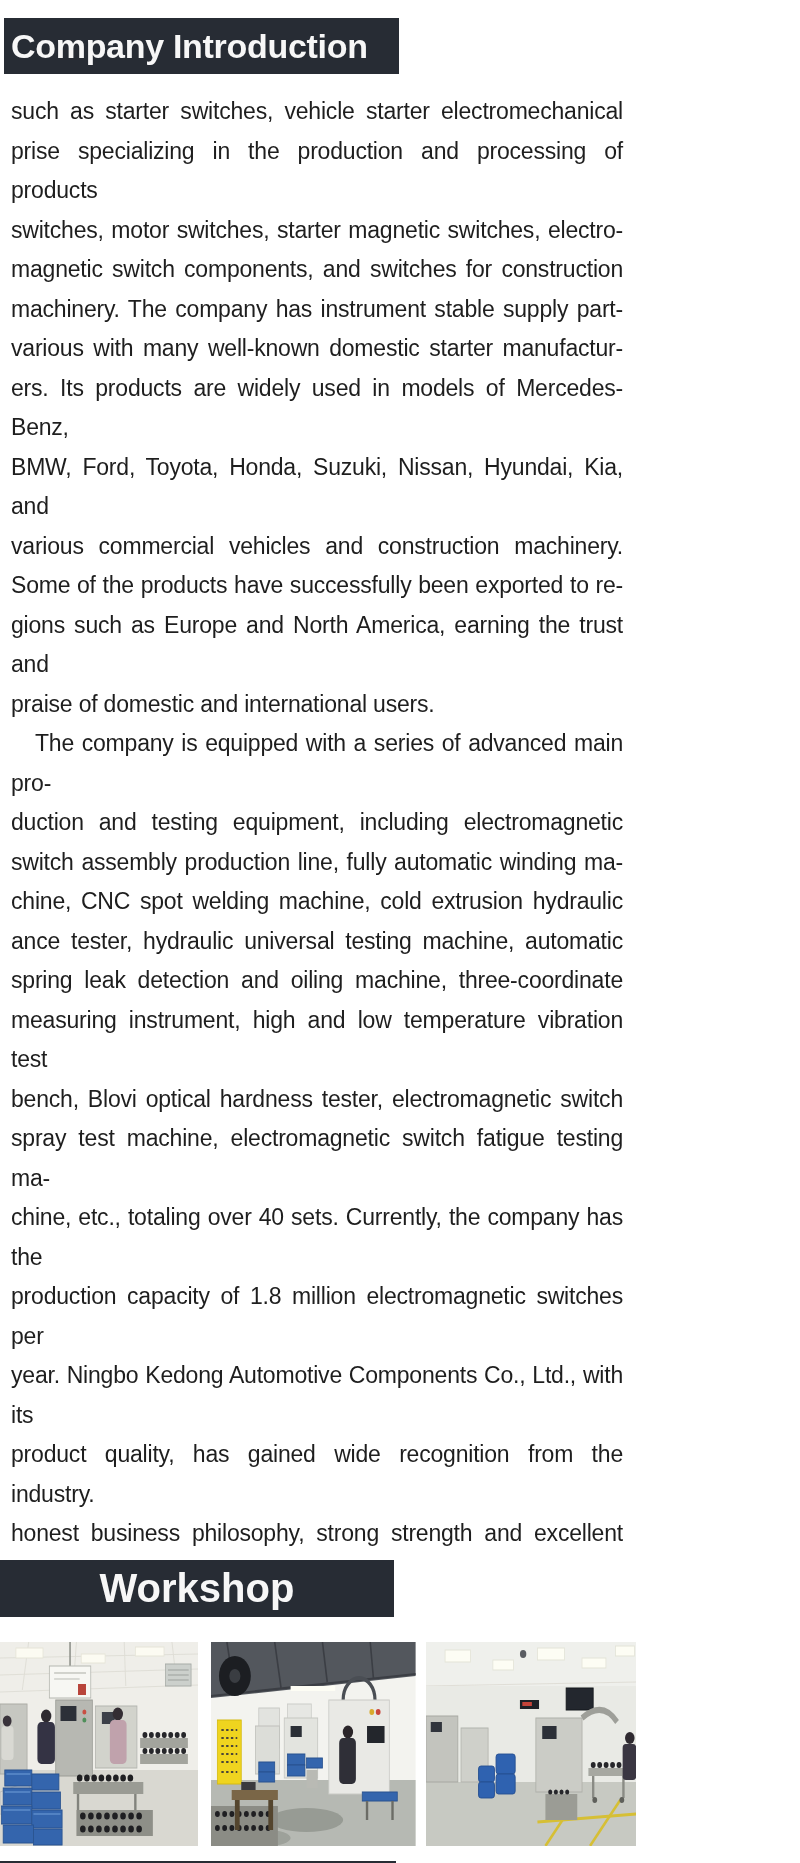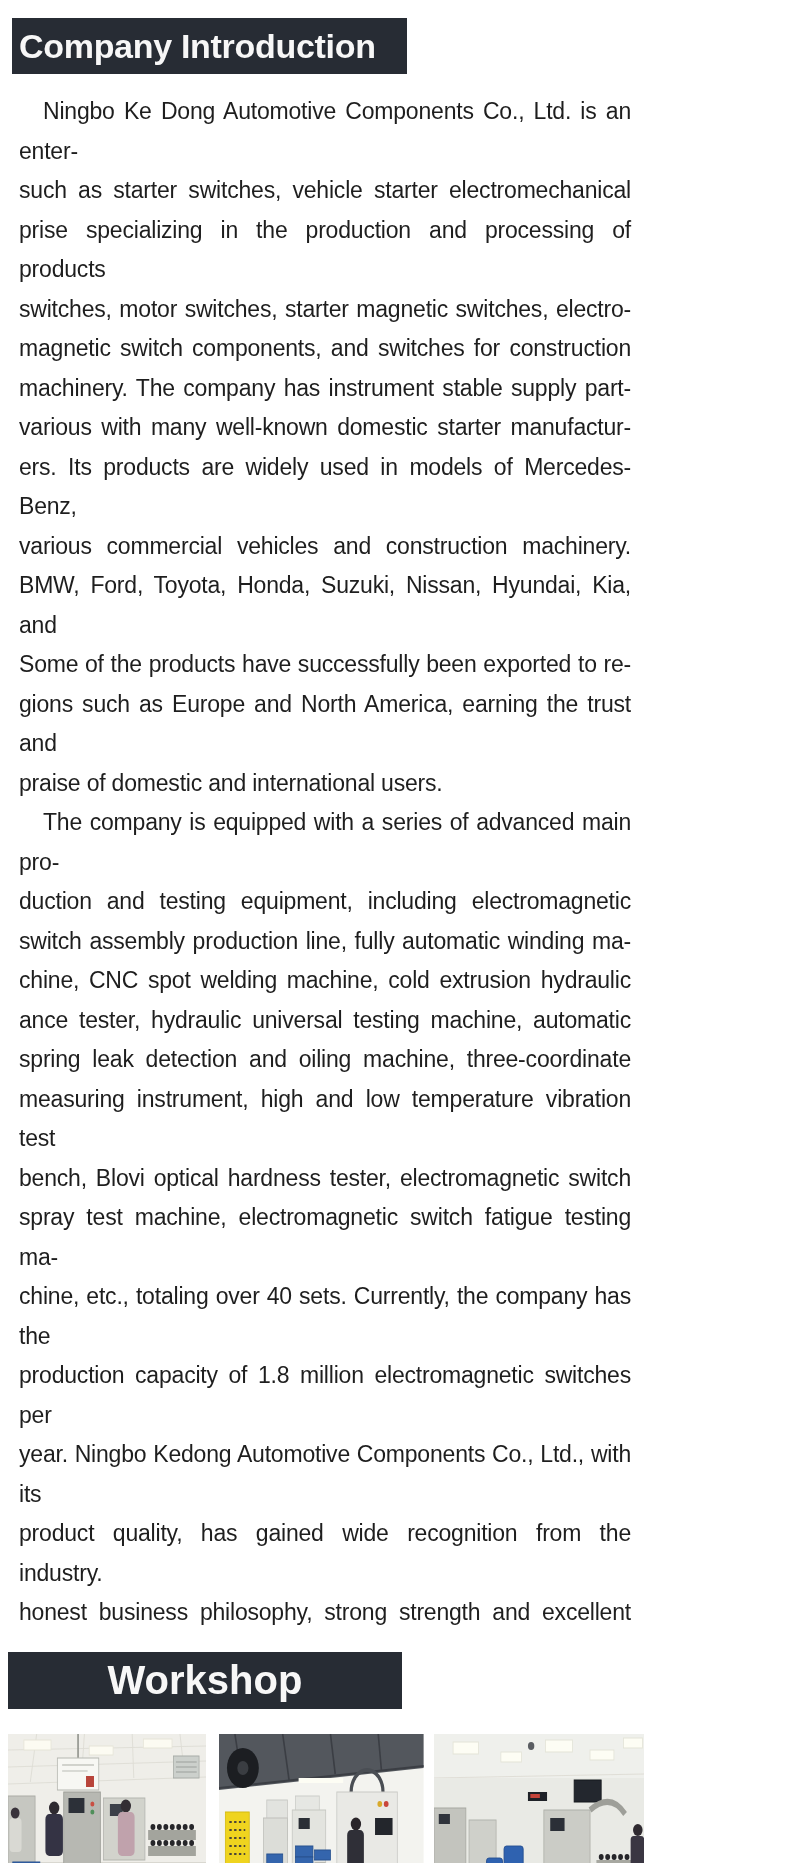--- a/index.html
+++ b/index.html
@@ -1,29 +1,29 @@
 <!DOCTYPE html>
 <html style="--page_bg: #ffffff; --banner_bg: #272c34; --banner_text: #f7f7f7; --body_text: #1e1e1e; --crate_blue: #3465ad; --beam_orange: #cf5c26; --floor_green: #4e6f60; --sign_yellow: #efd41f;"><head>
 <meta charset="utf-8">
 <style>
   html, body { margin: 0; padding: 0; background: #ffffff; }
   body { width: 800px; font-family: "Liberation Sans", "DejaVu Sans", sans-serif; }
-  .page { width: 636px; height: 1863px; overflow: hidden; background: var(--page_bg, #ffffff); padding-left: 8px; }
+  .page { width: 636px; height: 1863px; overflow: hidden; background: var(--page_bg, #ffffff); }
 
   .banner {
     background: var(--banner_bg, #272c34);
     color: var(--banner_text, #f7f7f7);
     font-weight: 700;
     display: flex; align-items: center;
     box-sizing: border-box;
     white-space: nowrap; overflow: hidden;
   }
   .intro-banner { width: 395px; height: 56px; margin: 18px 0 0 4px; font-size: 34px; padding-left: 7px; letter-spacing: -0.3px; }
   .mid-banner { width: 394px; height: 57px; justify-content: center; font-size: 40px; }
-  .workshop-banner { margin-top: 19px; }
+  .workshop-banner { margin-top: 6px; }
   .warehouse-banner { margin-top: 15px; width: 396px; height: 58px; }
 
   .article {
     margin: 18px 13px 0 11px;
     color: var(--body_text, #1e1e1e);
     font-size: 23px;
     line-height: 39.5px;
     letter-spacing: -0.2px;
   }
   .line { text-align: justify; text-align-last: justify; }
@@ -42,39 +42,38 @@
 <body>
 
 <div class="page">
 
   <header class="banner intro-banner">
     <span>Company Introduction</span>
   </header>
 
   <div class="article">
 
-      <div class="line first">Ningbo Ke Dong Automotive Components Co., Ltd. is an enter-</div>
 
       <div class="line">such as starter switches, vehicle starter electromechanical</div>
 
       <div class="line">prise specializing in the production and processing of products</div>
 
       <div class="line">switches, motor switches, starter magnetic switches, electro-</div>
 
       <div class="line">magnetic switch components, and switches for construction</div>
 
       <div class="line">machinery. The company has instrument stable supply part-</div>
 
       <div class="line">various with many well-known domestic starter manufactur-</div>
 
       <div class="line">ers. Its products are widely used in models of Mercedes-Benz,</div>
 
+      <div class="line">BMW, Ford, Toyota, Honda, Suzuki, Nissan, Hyundai, Kia, and</div>
+
       <div class="line">various commercial vehicles and construction machinery.</div>
-
-      <div class="line">BMW, Ford, Toyota, Honda, Suzuki, Nissan, Hyundai, Kia, and</div>
 
       <div class="line">Some of the products have successfully been exported to re-</div>
 
       <div class="line">gions such as Europe and North America, earning the trust and</div>
 
       <div class="line last">praise of domestic and international users.</div>
 
       <div class="line first">The company is equipped with a series of advanced main pro-</div>
 
       <div class="line">duction and testing equipment, including electromagnetic</div>

